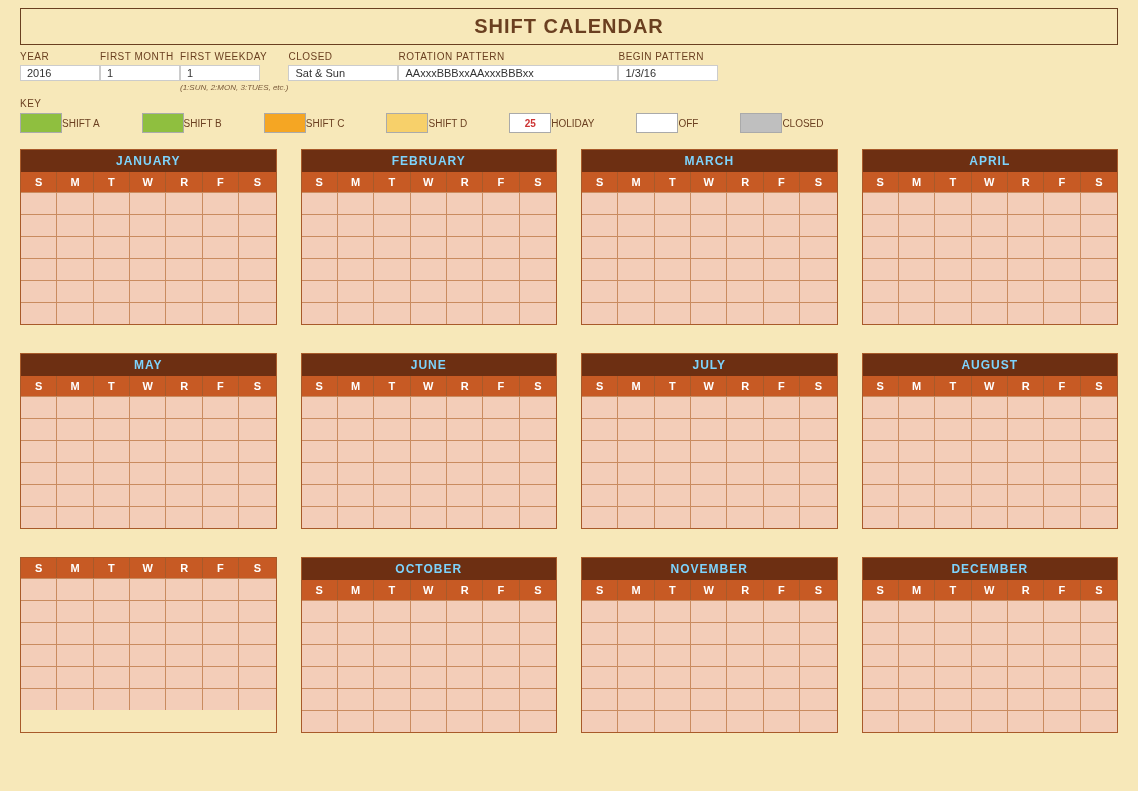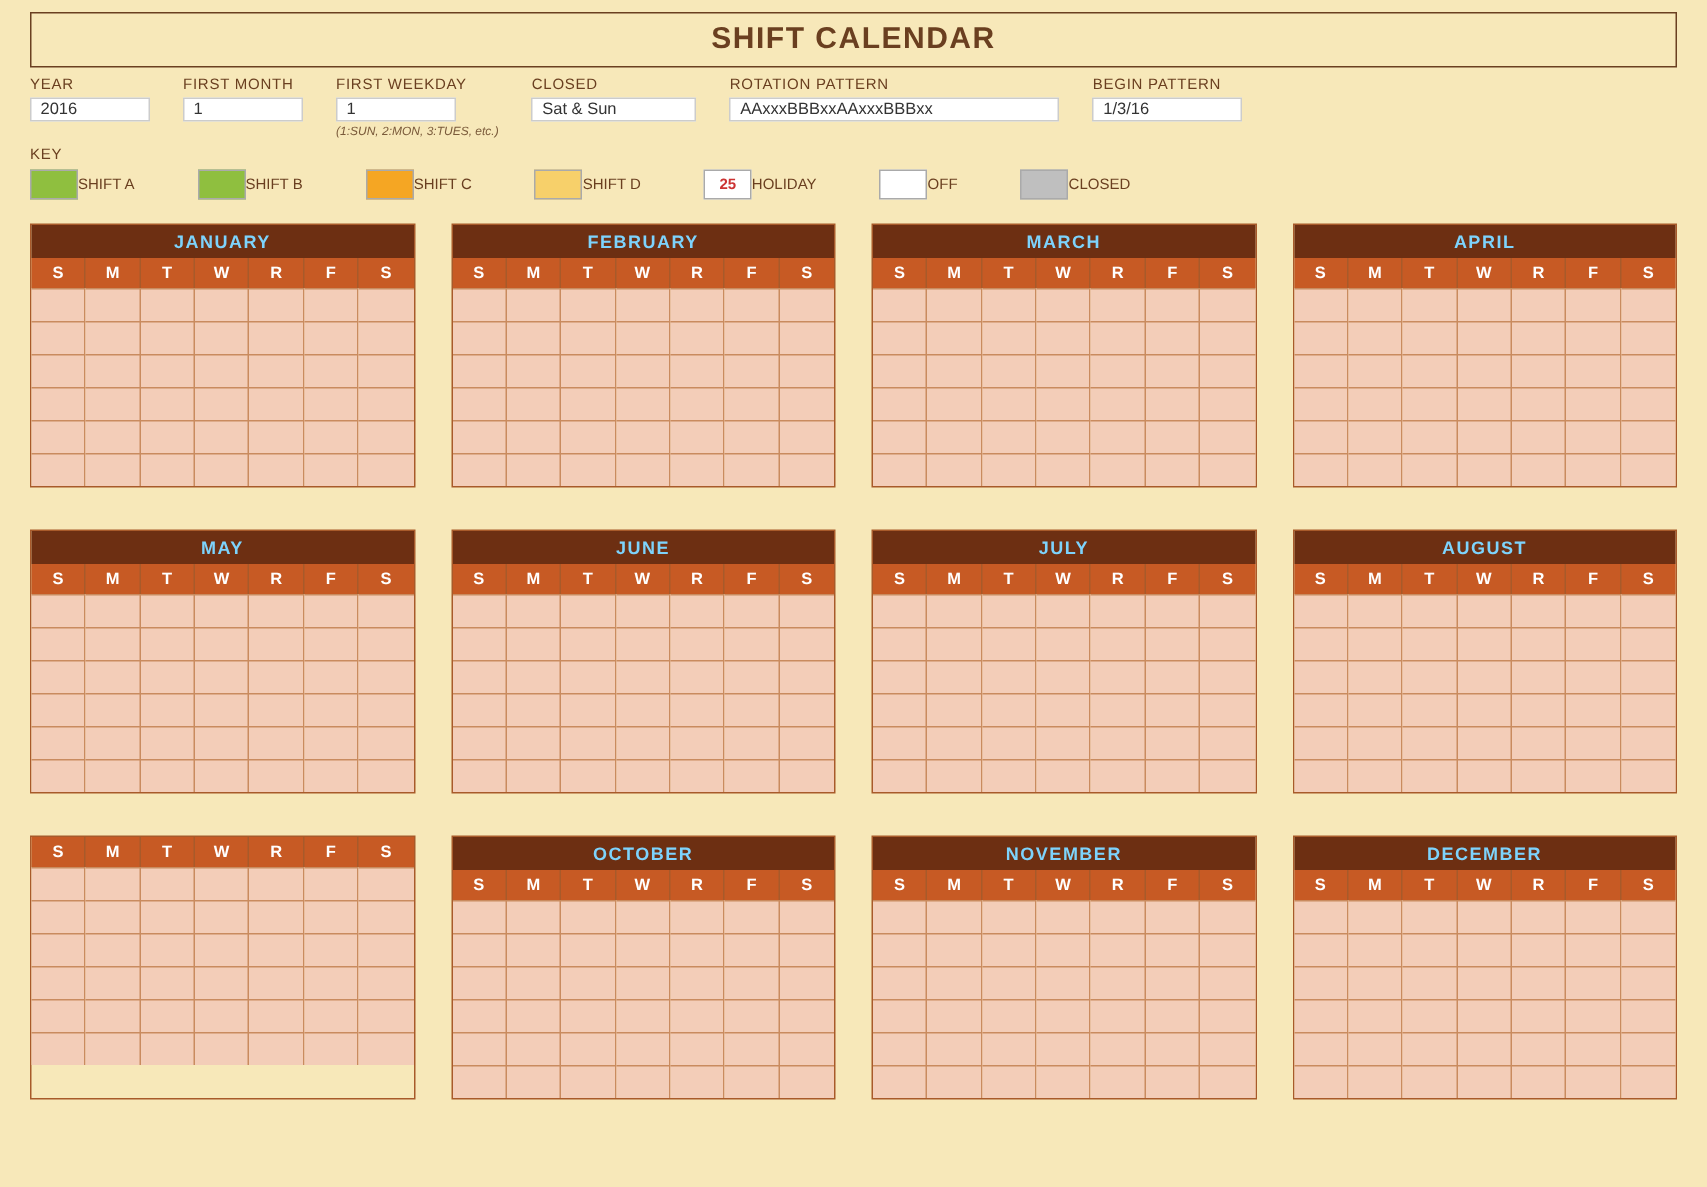--- a/index.html
+++ b/index.html
@@ -21,21 +21,20 @@
     text-align: center;
     padding: 6px 0;
     font-size: 20px;
     letter-spacing: 1px;
     color: #6a3f20;
     font-weight: bold;
     margin-bottom: 6px;
   }
   .params {
     display: flex;
-    gap: 22px;
     margin-bottom: 4px;
   }
   .param {
     display: flex;
     flex-direction: column;
   }
   .param-label {
     font-size: 10px;
     color: #6a3f20;
     margin-bottom: 3px;
@@ -70,21 +69,21 @@
     gap: 42px;
     align-items: center;
   }
   .key-item {
     display: flex;
     align-items: center;
     font-size: 10px;
     color: #6a3f20;
   }
   .swatch {
-    width: 32px;
+    width: 42px;
     height: 20px;
     border: 1px solid #aaa;
     display: flex;
     align-items: center;
     justify-content: center;
     font-size: 10px;
     font-weight: bold;
   }
   .calendars {
     margin-top: 16px;

